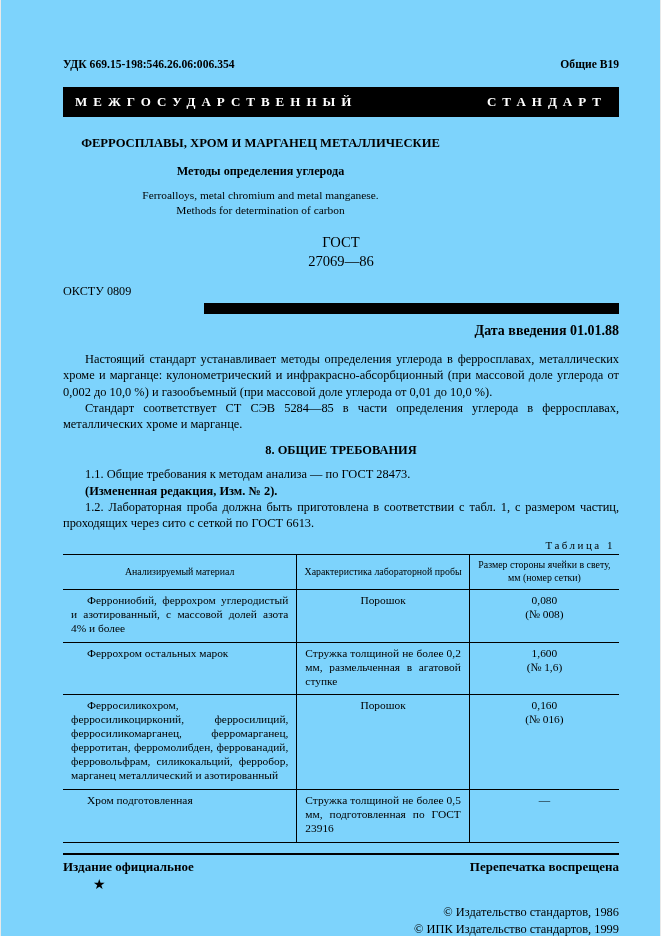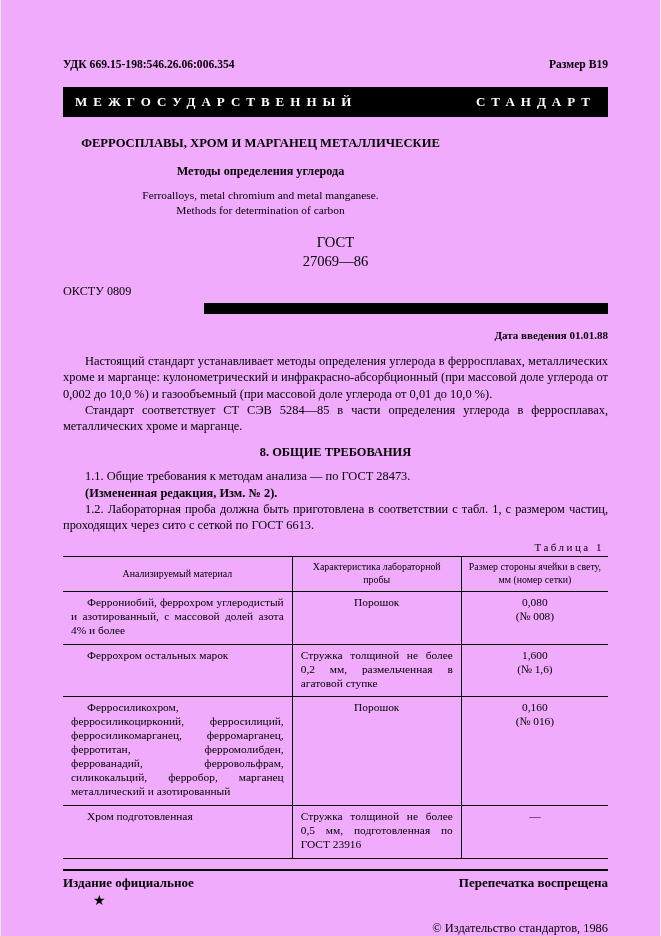--- a/index.html
+++ b/index.html
@@ -1,42 +1,42 @@
 <!DOCTYPE html>
 <html><head>
 <meta charset="utf-8">
 <style>
   html, body { margin: 0; padding: 0; background: #e9e9e9; }
   .page {
     position: relative;
     width: 659px; height: 936px;
     margin: 0 auto;
-    background: #f0abfc;
+    background: #7dd3fc;
     color: #000;
     font-family: "Liberation Serif", "DejaVu Serif", serif;
     box-sizing: border-box;
-    padding: 58px 52px 0 62px;
+    padding: 58px 41px 0 62px;
     overflow: hidden;
   }
   .top-row { display: flex; justify-content: space-between; font-weight: bold; font-size: 11.6px; }
   .banner {
     margin-top: 16px; height: 30px;
     background: #000; color: #fff;
     display: flex; align-items: center; justify-content: space-between;
     padding: 0 12px; font-weight: bold; font-size: 13px; letter-spacing: 6px;
   }
   .title-section { display: flex; margin-top: 19px; flex-direction: column; }
   .title-left { width: 395px; text-align: center; }
   .title-ru { font-weight: bold; font-size: 12.6px; }
   .subtitle-ru { font-weight: bold; font-size: 12.2px; margin-top: 13px; }
   .title-en { font-size: 11.4px; margin-top: 9px; line-height: 1.3; }
   .gost-block { flex: 1; text-align: center; font-weight: normal; font-size: 14.6px; margin-top: 15px; line-height: 1.35; }
   .okstu { font-size: 12.2px; margin-top: 12px; }
   .black-bar { margin-top: 4px; margin-left: 141px; height: 11px; background: #000; }
-  .date-line { text-align: right; font-weight: bold; font-size: 11px; margin-top: 15px; }
+  .date-line { text-align: right; font-weight: bold; font-size: 14px; margin-top: 9px; }
   .body-text { margin-top: 12px; font-size: 12.4px; line-height: 1.31; text-align: justify; }
   .body-text p { margin: 0; text-indent: 22px; }
   .section-title { text-align: center; font-weight: bold; font-size: 12.4px; margin: 11px 0 8px; }
   .clause { margin: 0; font-size: 12.4px; line-height: 1.31; text-align: justify; text-indent: 22px; }
   .clause.bold { font-weight: bold; }
   .table-label { text-align: right; font-size: 11px; letter-spacing: 2.5px; margin: 8px 4px 3px 0; }
   table.gost {
     width: 100%; border-collapse: collapse;
     font-size: 11.4px; line-height: 1.22;
     border-top: 1px solid #000; border-bottom: 1px solid #000;
@@ -58,21 +58,21 @@
   .star { margin-left: 30px; font-size: 14px; line-height: 1; margin-top: 3px; }
   .copyright { text-align: right; font-size: 12.4px; line-height: 1.4; margin-top: 12px; }
 </style>
 </head>
 <body>
 
 <div class="page">
 
   <div class="top-row">
     <span>УДК 669.15-198:546.26.06:006.354</span>
-    <span>Размер В19</span>
+    <span>Общие В19</span>
   </div>
 
   <div class="banner">
     <span>МЕЖГОСУДАРСТВЕННЫЙ</span>
     <span>СТАНДАРТ</span>
   </div>
 
   <div class="title-section">
     <div class="title-left">
       <div class="title-ru">ФЕРРОСПЛАВЫ, ХРОМ И МАРГАНЕЦ МЕТАЛЛИЧЕСКИЕ</div>

